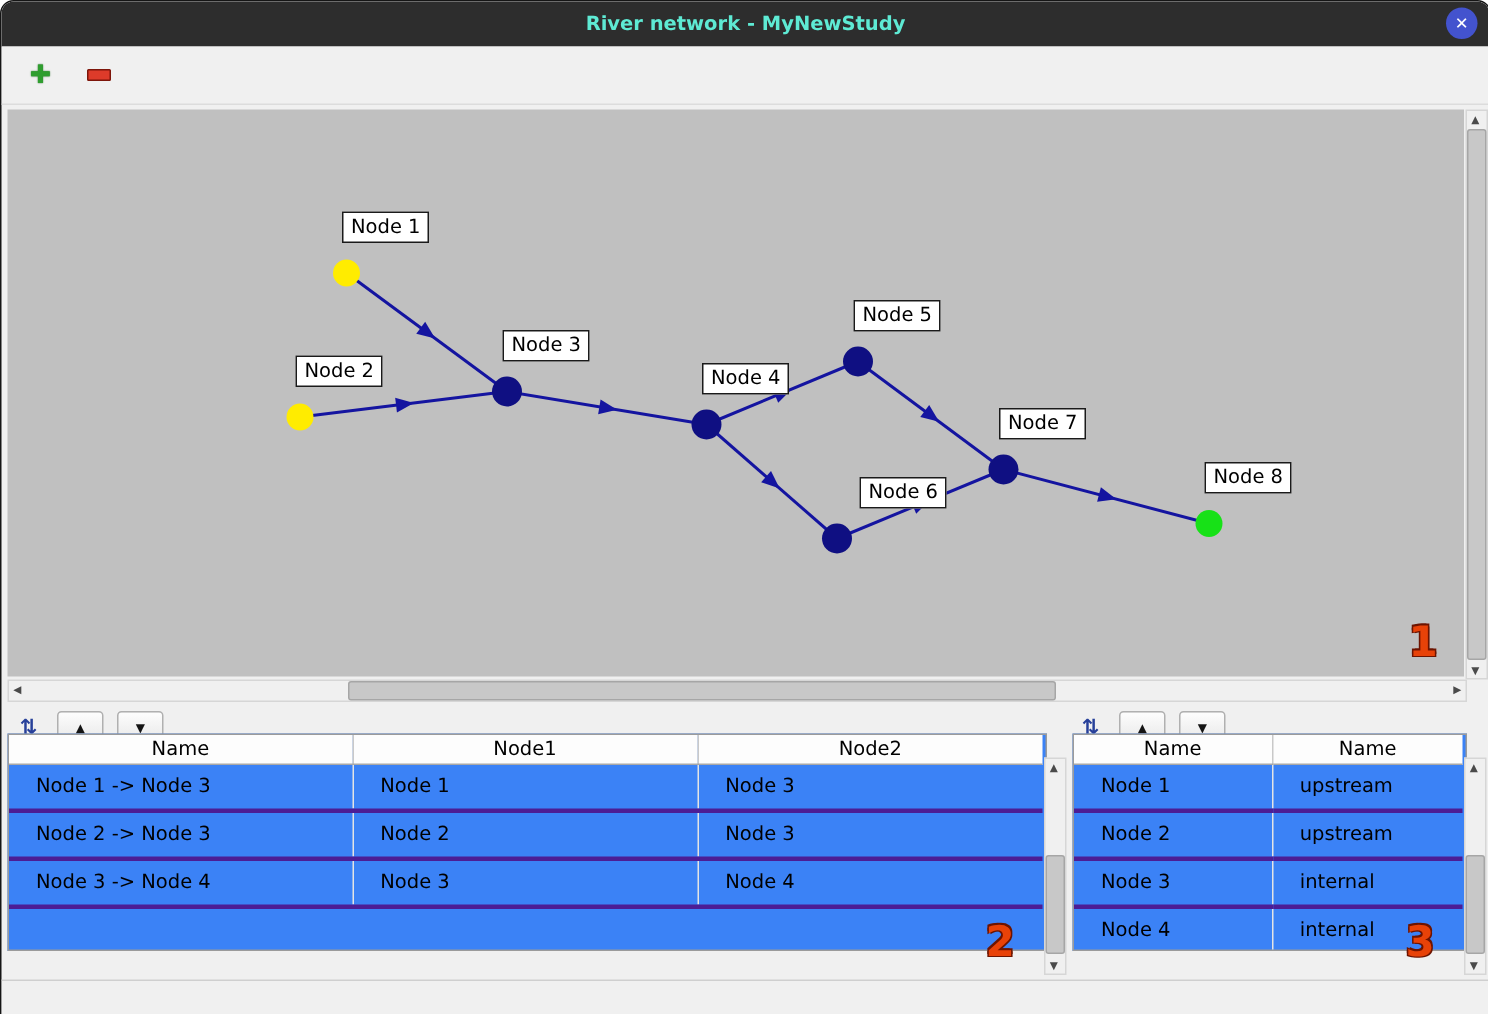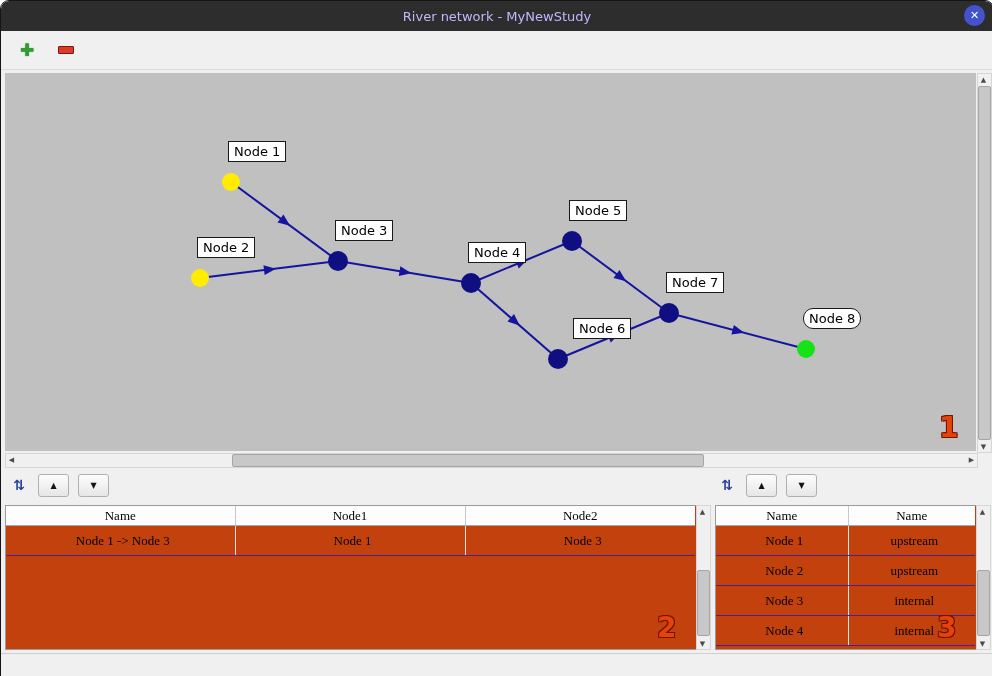--- a/index.html
+++ b/index.html
@@ -1,39 +1,39 @@
 <!DOCTYPE html>
 <html><head>
 <meta charset="utf-8">
 <style>
   html,body{margin:0;padding:0;background:#ffffff;}
   .window{position:relative;width:992px;height:676px;background:#f0f0f0;border:1px solid #151515;border-radius:9px 9px 0 0;overflow:hidden;font-family:"DejaVu Sans","Liberation Sans",sans-serif;font-size:13px;color:#000;}
   .titlebar{position:absolute;left:0;top:0;right:0;height:30px;background:#2d2d2d;border-radius:8px 8px 0 0;display:flex;align-items:center;justify-content:center;}
-  .title{color:#c4b5fd;font-weight:normal;font-size:13px;}
+  .title{color:#5eead4;font-weight:bold;font-size:13px;}
   .close-btn{position:absolute;right:8px;top:4px;width:21px;height:21px;border-radius:50%;background:#4353ce;color:#ffffff;display:flex;align-items:center;justify-content:center;font-size:11px;}
   .toolbar{position:absolute;left:0;top:30px;right:0;height:38px;background:#f0f0f0;border-bottom:1px solid #dcdcdc;display:flex;align-items:center;padding-left:15px;gap:17px;}
   .tool-btn{width:22px;height:22px;display:flex;align-items:center;justify-content:center;}
   .plus-glyph{color:#2f9e2f;font-size:17px;font-weight:bold;line-height:1;text-shadow:0 0 1px #0f5c0f;}
   .minus-shape{width:14px;height:6px;background:#dd3b2a;border:1px solid #7d150a;border-radius:1px;}
   .canvas{position:absolute;left:4px;top:72px;width:971px;height:378px;background:#c0c0c0;overflow:hidden;}
   .canvas svg{position:absolute;left:0;top:0;}
   .node-label{position:absolute;background:#ffffff;border:1px solid #1a1a1a;padding:1px 5px;font-size:13px;line-height:17px;white-space:nowrap;}
   .annotation{position:absolute;font-size:28px;font-weight:bold;color:#e84208;z-index:30;
     text-shadow:-1px -1px 0 #6d1400,1px -1px 0 #6d1400,-1px 1px 0 #6d1400,1px 1px 0 #6d1400;}
   .sb{position:absolute;background:#f0f0f0;border:1px solid #d6d6d6;}
   .sb-arrow{position:absolute;width:11px;height:11px;display:flex;align-items:center;justify-content:center;font-size:7px;color:#4a4a4a;}
   .sb-thumb{position:absolute;background:#c8c8c8;border:1px solid #a6a6a6;border-radius:2px;}
   .panel-toolbar{position:absolute;top:471px;height:26px;display:flex;align-items:center;gap:9px;}
   .sort-btn{width:20px;height:22px;display:flex;align-items:center;justify-content:center;font-size:14px;color:#27409a;font-weight:bold;}
   .arrow-btn{width:29px;height:21px;border:1px solid #b0b0b0;border-radius:3px;background:linear-gradient(#fdfdfd,#e6e6e6);display:flex;align-items:center;justify-content:center;font-size:8px;color:#141414;}
-  .tablewrap{position:absolute;top:504px;background:#c2410c;border:1px solid #9b9b9b;overflow:hidden;font-family:Liberation Serif, serif;}
+  .tablewrap{position:absolute;top:488px;background:#3b82f6;border:1px solid #9b9b9b;overflow:hidden;}
   .tablewrap table{border-collapse:collapse;table-layout:fixed;font-size:13px;}
   .tablewrap th{height:19px;font-weight:normal;text-align:center;border-right:1px solid #c9c9c9;border-bottom:1px solid #a8a8a8;background:#fdfdfd;padding:0;}
   .tablewrap th:last-child{border-right:none;}
-  .tablewrap td{height:29px;border-right:1px solid #e4e4e4;border-bottom:1px solid #4c1d95;padding:0 0 0 5px;overflow:hidden;white-space:nowrap;text-align:center;}
+  .tablewrap td{height:29px;border-right:1px solid #e4e4e4;border-bottom:3px solid #4c1d95;padding:0 0 0 18px;overflow:hidden;white-space:nowrap;}
   .tablewrap td:last-child{border-right:none;}
   .statusbar{position:absolute;left:0;top:652px;right:0;height:24px;background:#f0f0f0;border-top:1px solid #cfcfcf;}
 </style>
 </head>
 <body>
 
 <div class="window">
 
   <div class="titlebar">
     <span class="title">River network - MyNewStudy</span>
@@ -78,21 +78,21 @@
         <circle cx="664" cy="240" r="10" fill="#0f0f82"></circle>
         <circle cx="801" cy="276" r="9" fill="#17e117"></circle>
       </svg>
   <div class="node-label" style="left: 223px; top: 68px;">Node 1</div>
       <div class="node-label" style="left: 192px; top: 164px;">Node 2</div>
       <div class="node-label" style="left: 330px; top: 147px;">Node 3</div>
       <div class="node-label" style="left: 463px; top: 169px;">Node 4</div>
       <div class="node-label" style="left: 564px; top: 127px;">Node 5</div>
       <div class="node-label" style="left: 568px; top: 245px;">Node 6</div>
       <div class="node-label" style="left: 661px; top: 199px;">Node 7</div>
-      <div class="node-label" style="left: 798px; top: 235px; border-radius: 10px;">Node 8</div>
+      <div class="node-label" style="left: 798px; top: 235px;">Node 8</div>
     </div>
   <span class="annotation" style="left:938px;top:410px;">1</span>
 
   <div class="sb" style="left:976px;top:72px;width:13px;height:378px;">
     <span class="sb-arrow" style="left:0;top:0;">▲</span>
     <div class="sb-thumb" style="left:0;top:12px;width:11px;height:352px;"></div>
     <span class="sb-arrow" style="left:0;bottom:0;">▼</span>
   </div>
 
   <div class="sb" style="left:4px;top:452px;width:971px;height:13px;">
@@ -138,20 +138,30 @@
             <th>Node1</th>
             <th>Node2</th>
           </tr>
         </thead>
       <tbody>
           <tr>
             <td>Node 1 -&gt; Node 3</td>
             <td>Node 1</td>
             <td>Node 3</td>
           </tr>
+          <tr>
+            <td>Node 2 -&gt; Node 3</td>
+            <td>Node 2</td>
+            <td>Node 3</td>
+          </tr>
+          <tr>
+            <td>Node 3 -&gt; Node 4</td>
+            <td>Node 3</td>
+            <td>Node 4</td>
+          </tr>
         </tbody>
     </table>
   </div>
   <div class="sb" style="left:695px;top:504px;width:13px;height:143px;">
     <span class="sb-arrow" style="left:0;top:0;">▲</span>
     <div class="sb-thumb" style="left:0;top:64px;width:11px;height:64px;"></div>
     <span class="sb-arrow" style="left:0;bottom:0;">▼</span>
   </div>
   <span class="annotation" style="left:656px;top:610px;">2</span>
 

